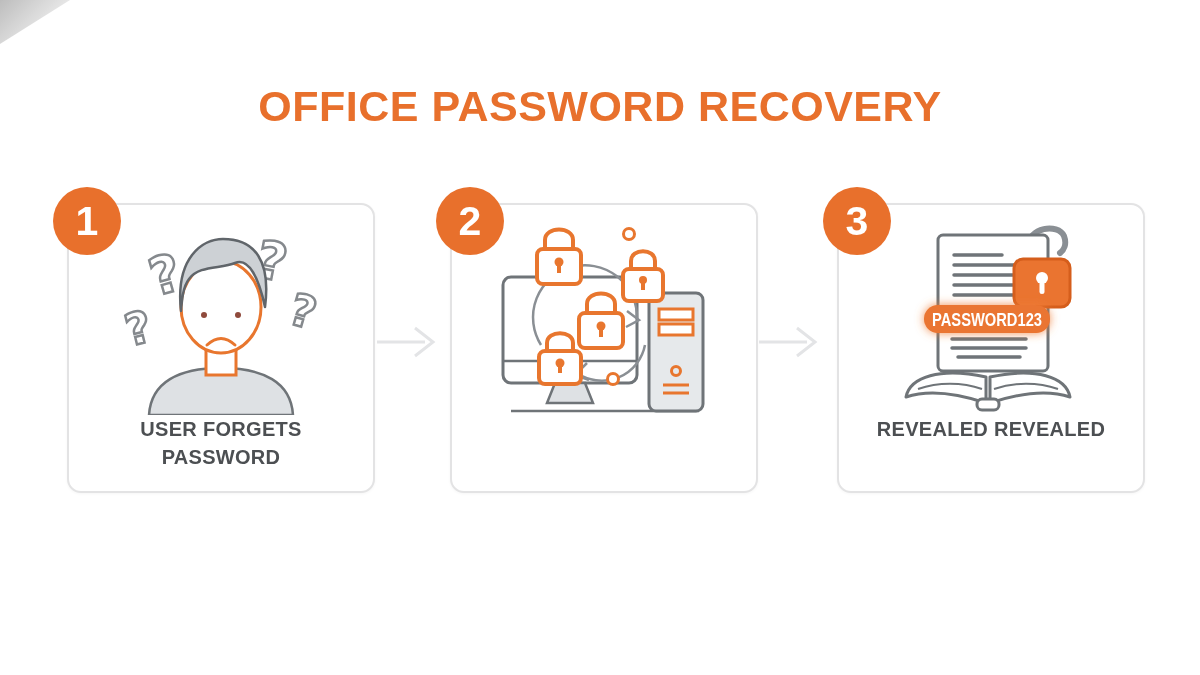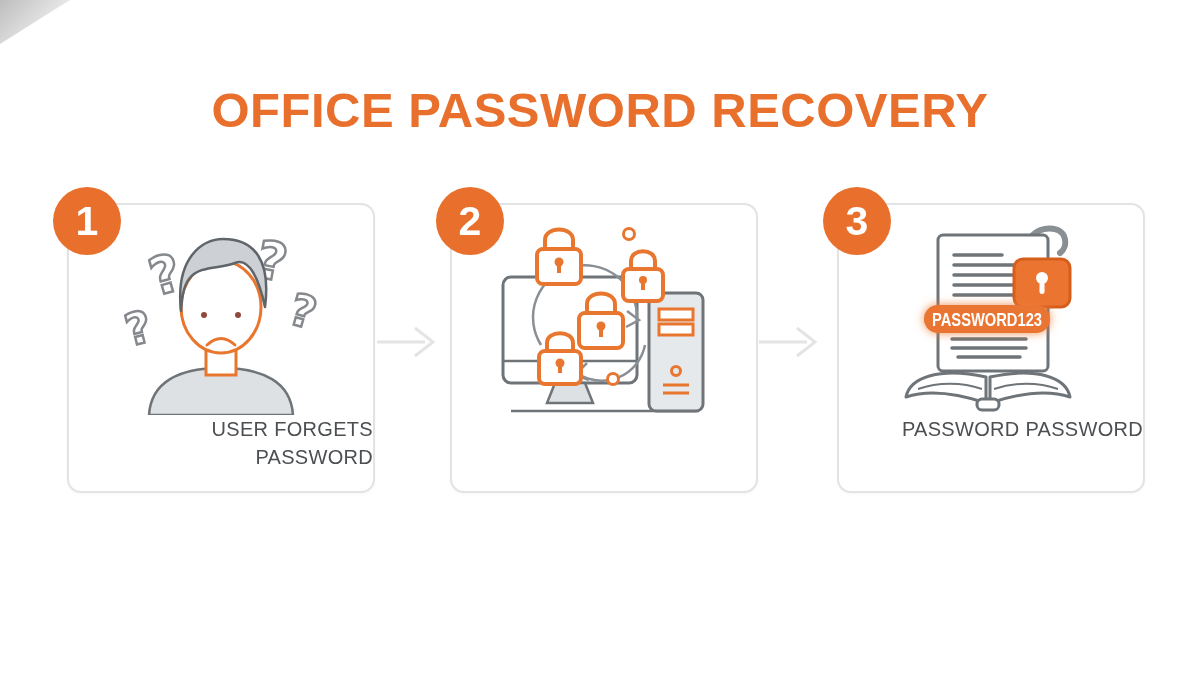--- a/index.html
+++ b/index.html
@@ -8,42 +8,42 @@
     background:#ffffff;
     font-family:"Liberation Sans", sans-serif;
   }
   .corner-fold{
     position:absolute;left:0;top:0;width:70px;height:44px;
     clip-path:polygon(0 0,100% 0,0 100%);
     background:linear-gradient(135deg,#bdbdbd 0%,#e9e9e9 65%,#f7f7f7 100%);
   }
   .title{
     position:absolute;top:82px;left:0;width:100%;margin:0;
-    text-align:center;font-size:49px;font-weight:700;
+    text-align:center;font-size:43px;font-weight:700;
     letter-spacing:0.5px;color:#E8702C;
   }
   .card{
     position:absolute;top:203px;width:308px;height:290px;
     background:#ffffff;border:2px solid #E3E3E4;border-radius:14px;
     box-shadow:0 1px 3px rgba(0,0,0,0.04);
     box-sizing:border-box;
   }
   .card1{left:67px;} .card2{left:450px;} .card3{left:837px;}
   .badge{
     position:absolute;left:-16px;top:-18px;width:68px;height:68px;
     border-radius:50%;background:#E8702C;color:#ffffff;
     display:flex;align-items:center;justify-content:center;
     font-size:41px;font-weight:700;line-height:1;
   }
   .icon-area{
     position:absolute;top:14px;left:50%;transform:translateX(-50%);
   }
   .step-label{
     position:absolute;top:210px;left:0;width:100%;
-    text-align:right;font-size:20px;font-weight:400;
+    text-align:center;font-size:20px;font-weight:700;
     color:#4C4F52;letter-spacing:0.3px;line-height:1.4;
     white-space:pre-line;
   }
   .connector{position:absolute;top:322px;}
   .connector.a1{left:375px;} .connector.a2{left:757px;}
 </style>
 </head>
 <body>
 
 <div class="corner-fold"></div>
@@ -175,14 +175,14 @@
         <rect x="138" y="40" width="56" height="48" rx="9" fill="#EA7430" stroke="#D55E1C" stroke-width="3"></rect>
         <circle cx="166" cy="59" r="6" fill="#ffffff"></circle>
         <rect x="163.5" y="63" width="5" height="12" rx="2.5" fill="#ffffff"></rect>
       </g>
       <g>
         <rect x="48" y="86" width="126" height="28" rx="14" fill="#EA7430" filter="url(#pillglow)"></rect>
         <text x="111" y="107" text-anchor="middle" font-size="18" font-weight="bold" fill="#ffffff" textLength="110" lengthAdjust="spacingAndGlyphs">PASSWORD123</text>
       </g>
     </svg>
   </div>
-  <div class="step-label">PASSWORD PASSWORD</div>
+  <div class="step-label">REVEALED REVEALED</div>
 </div>
 
 </body></html>

